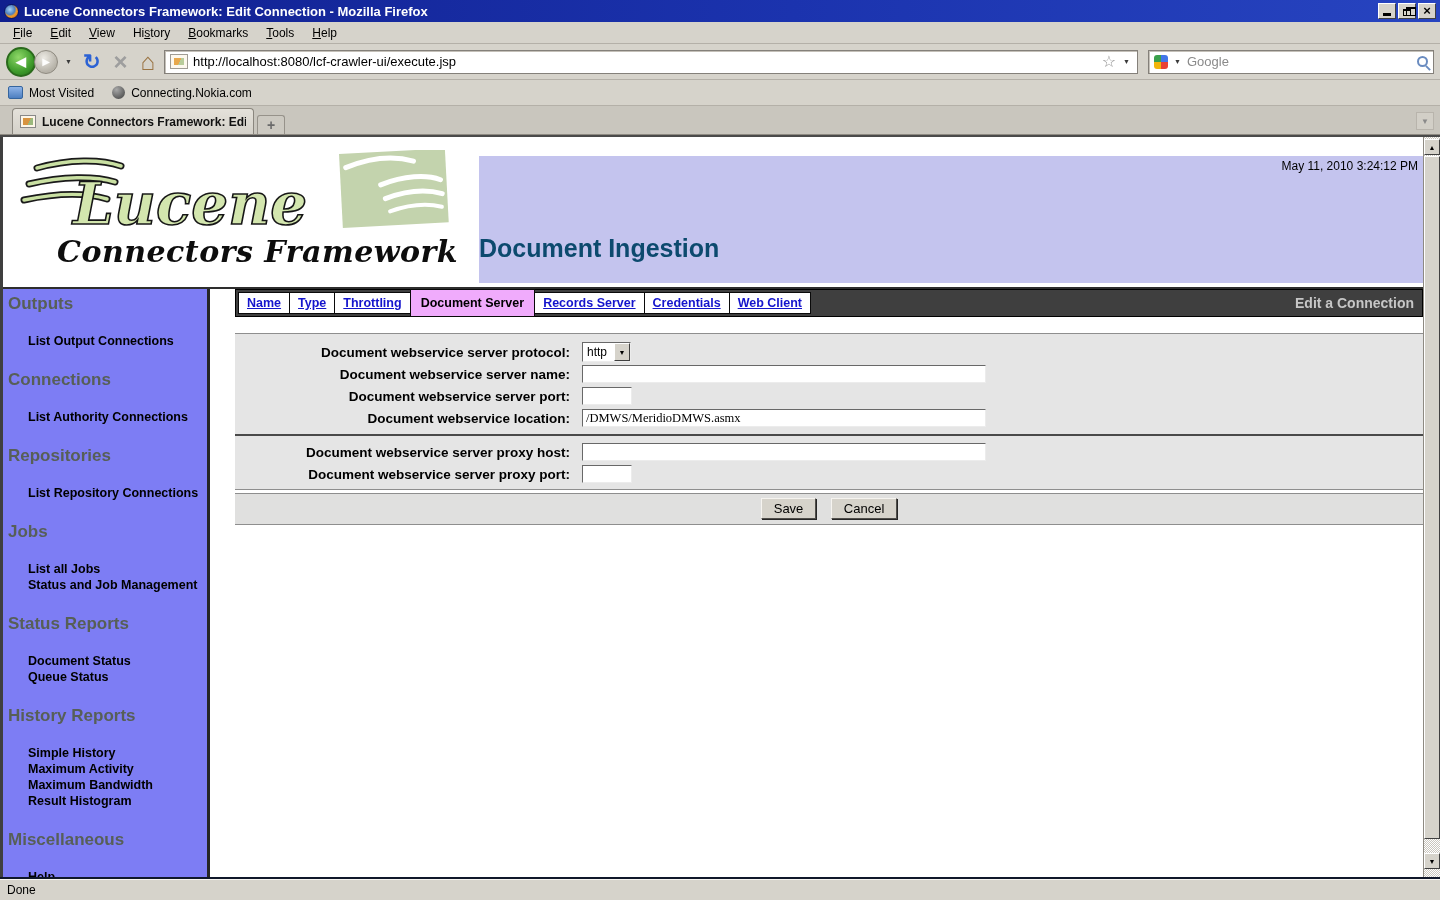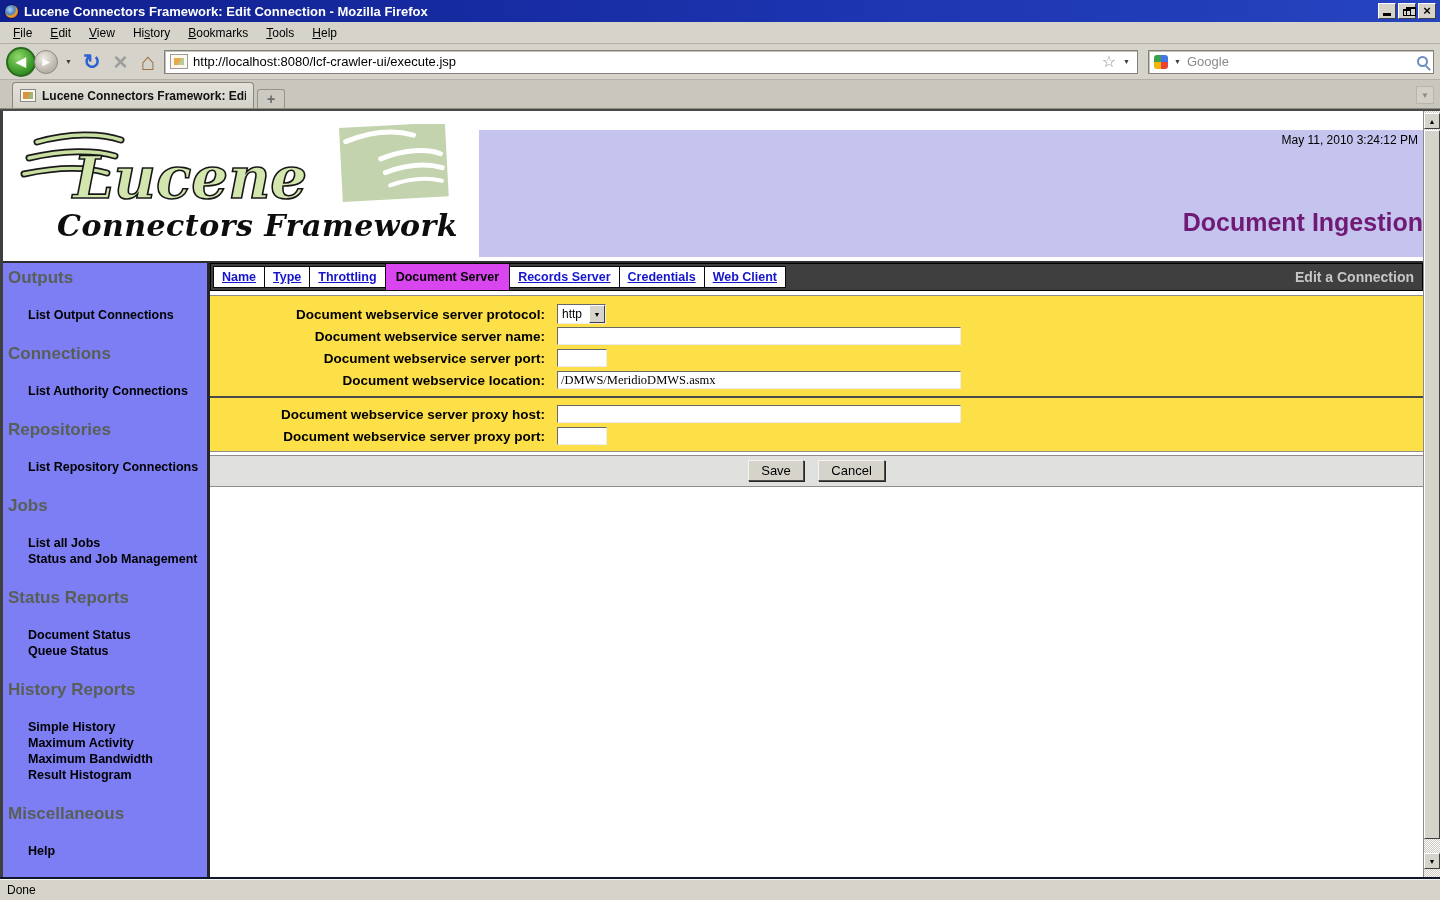--- a/index.html
+++ b/index.html
@@ -90,46 +90,46 @@
   .content { flex:1 1 auto; position:relative; background:#fff; border-top:2px solid #4a4a4a; overflow:hidden; }
   .page { position:absolute; left:0; top:0; right:17px; bottom:0; background:#fff;
           border-left:3px solid #3f3f3f; display:flex; flex-direction:column; overflow:hidden; }
 
   .page-header { display:flex; margin-top:3px; height:143px; flex:0 0 auto; }
   .logo-box { width:476px; background:#fff; padding:10px 0 0 14px; flex:0 0 auto; }
   .logo-line2 { font-family:"DejaVu Serif", serif; font-style:italic; font-weight:bold;
                 font-size:30px; color:#0d0d0d; margin:-16px 0 0 40px; letter-spacing:0.5px; }
   .banner { flex:1; background:#c4c4ee; position:relative;margin-top:16px; }
   .timestamp { position:absolute; top:3px; right:5px; font-size:12px; color:#000; }
-  .page-title { text-align:right; margin-top:78px; font-size:25px; font-weight:bold; color:#701a75; }
+  .page-title { text-align:left; margin-top:78px; font-size:25px; font-weight:bold; color:#0c4a6e; }
 
   .page-body { flex:1 1 auto; display:flex; margin-top:4px; border-top:2px solid #2e2e2e; overflow:hidden; }
 
   
   .sidebar { width:207px; flex:0 0 auto; background:#7d7df4; border-right:3px solid #262626;
              padding:4px 0 0 5px; overflow:hidden; }
   .sheader { font-size:17px; font-weight:bold; color:#575f57; line-height:20px; margin-top:21px; }
   .sheader.first { margin-top:1px; }
   .slinks { margin:19px 16px 0 20px; }
   .slink { display:block; font-size:12.5px; font-weight:bold; color:#000; line-height:16px;
            text-decoration:none; cursor:pointer; white-space:nowrap; }
 
   
-  .main { flex:1; display:flex; flex-direction:column; background:#fff; overflow:hidden; }
+  .main { flex:1; display:flex; flex-direction:column; background:#fff; overflow:hidden;padding-left:25px; }
   .tabstrip { height:28px; flex:0 0 auto; background:#3f3f3f; border:1px solid #000;
               display:flex; align-items:center; padding-left:2px; }
   .ptab { background:#fff; border:1px solid #0a0a0a; padding:3px 8px; margin-left:-1px;
           font-size:12.5px; font-weight:bold; color:#1414cc; text-decoration:underline;
           white-space:nowrap; cursor:pointer; }
   .ptab.first { margin-left:0; }
-  .ptab.active { background:#d946ef; color:#000; text-decoration:none; padding:6px 10px; cursor:default; }
+  .ptab.active { background:#f0abfc; color:#000; text-decoration:none; padding:6px 10px; cursor:default; }
   .tabstrip-corner { margin-left:auto; color:#c6c6c6; font-weight:bold; font-size:14px; padding-right:8px; }
 
   
-  .form-area { margin-top:4px; background:#fde047; border-top:1px solid #8e8e8e; border-bottom:1px solid #8e8e8e;
+  .form-area { margin-top:16px; background:#e5e5e5; border-top:1px solid #8e8e8e; border-bottom:1px solid #8e8e8e;
                padding:7px 0 4px 0; flex:0 0 auto; }
   .frow { display:flex; align-items:center; height:22px; }
   .flabel { width:347px; flex:0 0 auto; text-align:right; padding-right:12px;
             font-size:13.5px; font-weight:bold; color:#000; white-space:nowrap; }
   .finput { height:18px; border:1px solid; border-color:#686868 #ececec #ececec #686868;
             background:#fff; font-size:12.5px; padding:0 3px; outline:none;
             font-family:"Liberation Sans", sans-serif; }
   .finput.wide { width:404px;font-family:Liberation Serif, serif; }
   .finput.small { width:50px; }
   .fsep { border-top:2px solid #4a4a4a; margin:5px 0; }
@@ -211,20 +211,30 @@
       <span class="nav-drop">▼</span>
     </span>
     <span class="searchbox">
       <span class="google-icon"></span>
       <span class="nav-drop">▼</span>
       <input class="search-input" placeholder="Google" style="">
       <span class="magnifier"></span>
     </span>
   </div>
 
+  <div class="bookmarksbar">
+    <span class="bm-item">
+      <span class="bm-icon-mv"></span>
+      <span>Most Visited</span>
+    </span>
+    <span class="bm-item">
+      <span class="bm-icon-site"></span>
+      <span>Connecting.Nokia.com</span>
+    </span>
+  </div>
 
   <div class="tabbar">
     <span class="tab">
       <span class="tab-favicon"></span>
       <span class="tab-title">Lucene Connectors Framework: Edit ...</span>
     </span>
     <span class="newtab">+</span>
     <span class="tablist-btn">▼</span>
   </div>
 

